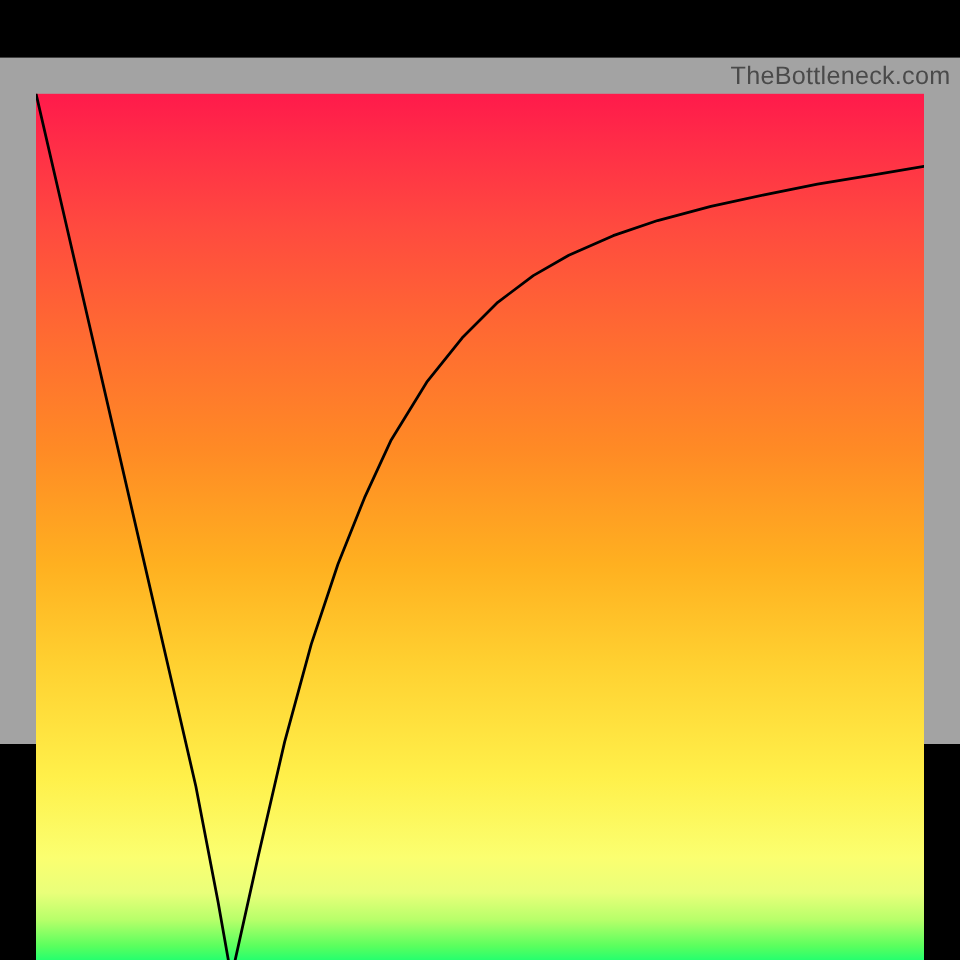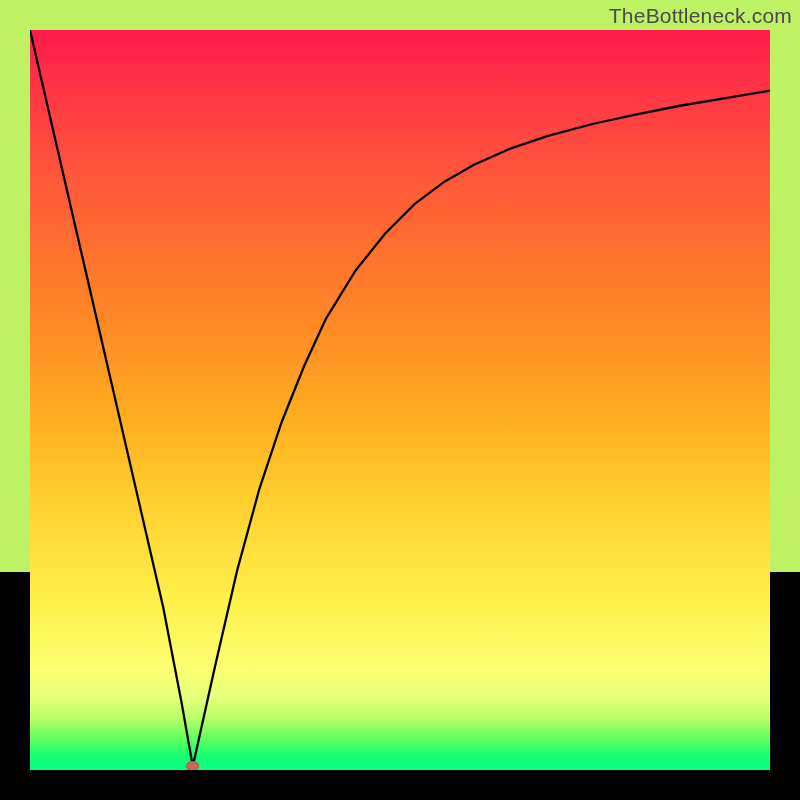--- a/index.html
+++ b/index.html
@@ -8,21 +8,22 @@
     width: 800px;
     height: 800px;
     background: #000;
     overflow: hidden;
     font-family: Arial, Helvetica, sans-serif;
   }
   .frame {
     position: relative;
     width: 800px;
     height: 572px;
-    background: #bef264;
+    background: #a3a3a3;
+    margin-top: 48px;
   }
   .plot-area {
     position: absolute;
     left: 30px;
     top: 30px;
     width: 740px;
     height: 740px;
     overflow: hidden;
   }
   

